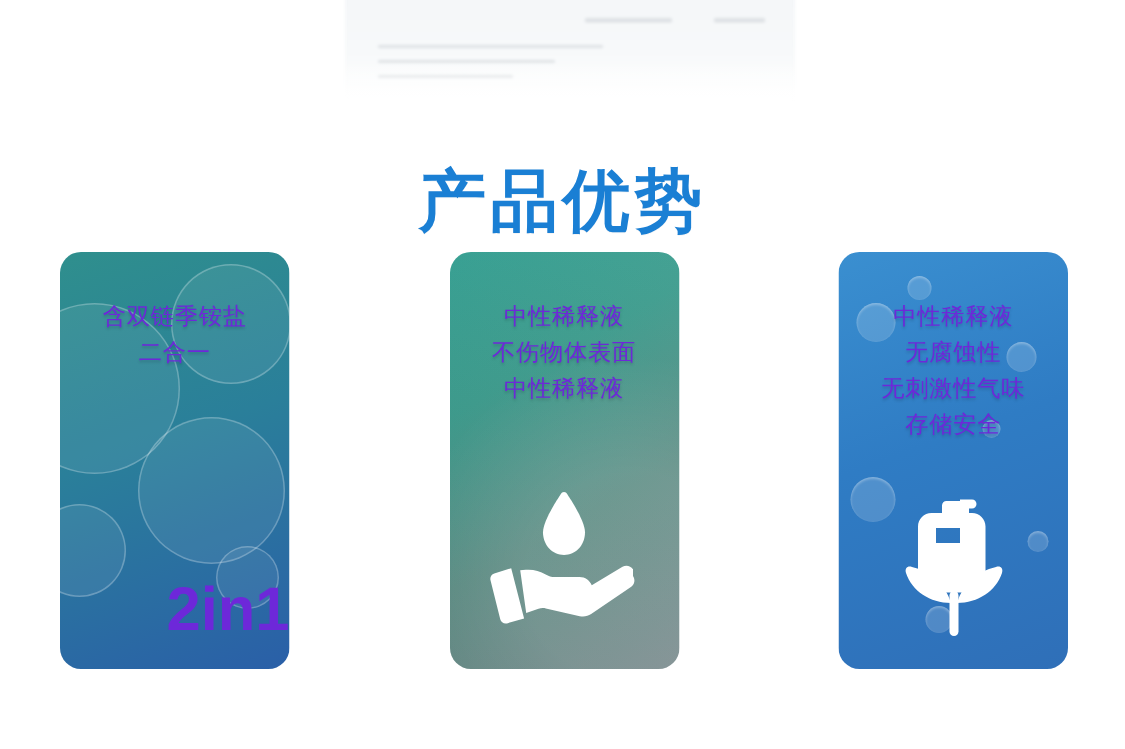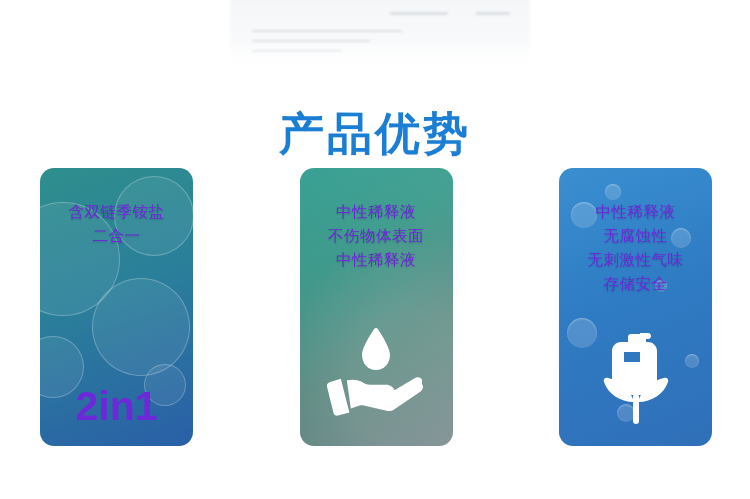--- a/index.html
+++ b/index.html
@@ -122,20 +122,21 @@
   .c1 .b1 { width: 112px; height: 112px; left: -34px; top: 34px; }
   .c1 .b2 { width: 78px;  height: 78px;  left: 74px;  top: 8px; }
   .c1 .b3 { width: 96px;  height: 96px;  left: 52px;  top: 110px; }
   .c1 .b4 { width: 60px;  height: 60px;  left: -18px; top: 168px; }
   .c1 .b5 { width: 40px;  height: 40px;  left: 104px; top: 196px; }
   .twoin1 {
     font-size: 41px;
     font-weight: bold;
     letter-spacing: 0px;
     line-height: 44px;
+    text-align: right;
   }
 
   
   .c2 .bg {
     background: linear-gradient(150deg, #2f9d8f 0%, #3a9b8c 30%, #5d8f86 62%, #7e8f92 100%);
   }
   .c2 .bg-overlay {
     background:
       radial-gradient(circle at 78% 78%, rgba(255,255,255,.10) 0 28%, rgba(255,255,255,0) 60%),
       linear-gradient(200deg, rgba(255,255,255,.06), rgba(0,0,0,.06));

